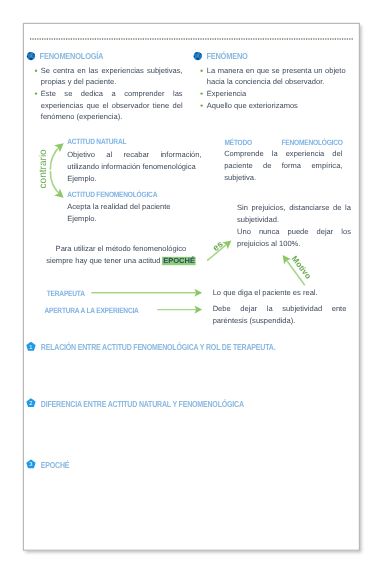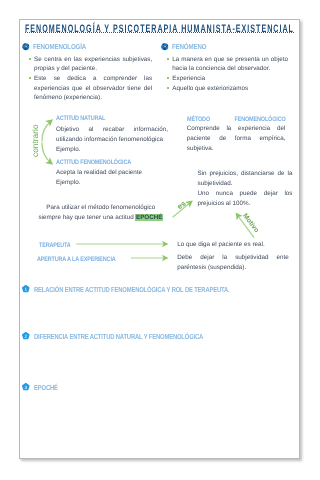--- a/index.html
+++ b/index.html
@@ -40,21 +40,20 @@
   .alabel{position:absolute;font-size:7.6px;font-weight:bold;white-space:nowrap;
     transform-origin:0 50%;}
   .jfill{display:inline-block;width:100%;height:0;}
 </style>
 </head>
 <body>
 
 <div class="page">
  <div class="inner">
 
-  <div class="title"><span>FENOMENOLOGÍA Y PSICOTERAPIA HUMANISTA-EXISTENCIAL</span></div>
   <div class="title-ul"></div>
 
   <div class="ico" style="left:2.1px;top:22.5px;">
     <svg viewBox="0 0 16 16" width="7.6" height="7.6" aria-hidden="true">
       <circle cx="8" cy="8" r="7.3" fill="#1283e0"></circle>
       <path d="M2.6 2.8 C4.4 1.2 6.2 1.0 7.6 1.6 L6.6 3.3 L4.2 3.9 Z" fill="#173d5c"></path>
       <path d="M12.4 2.6 C14.2 4.0 15.0 5.6 15.0 7.0 L13.0 6.0 L11.6 3.6 Z" fill="#173d5c"></path>
       <path d="M1.2 6.8 L3.2 7.6 L3.0 9.8 L1.1 9.4 Z" fill="#173d5c"></path>
       <path d="M4.6 7.0 L11.6 6.6 L12.4 8.6 L5.0 9.0 Z" fill="#1a1a1a"></path>
       <path d="M5.4 7.3 L10.6 7.0 L11.0 8.2 L5.6 8.5 Z" fill="#e8e8e8"></path>

